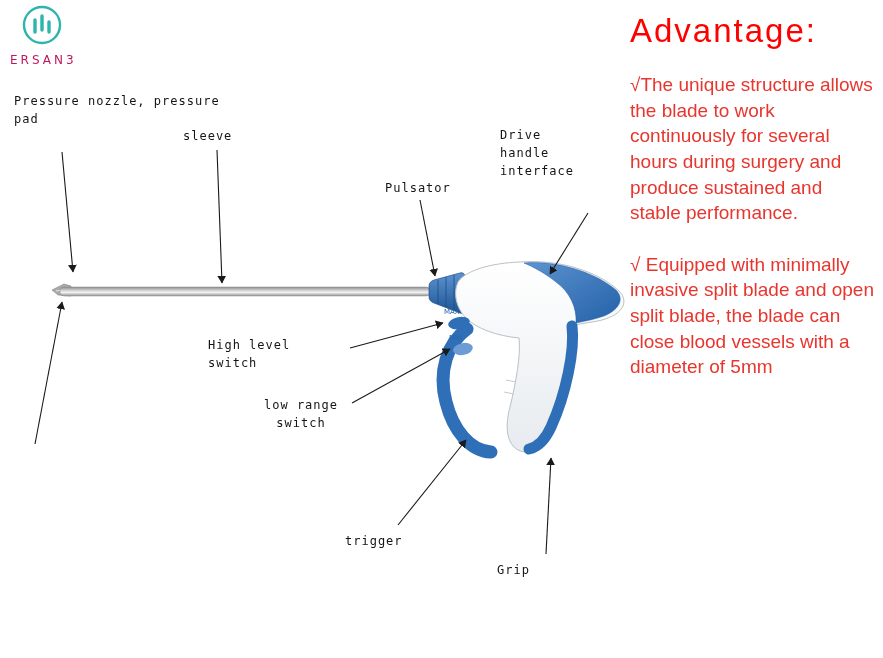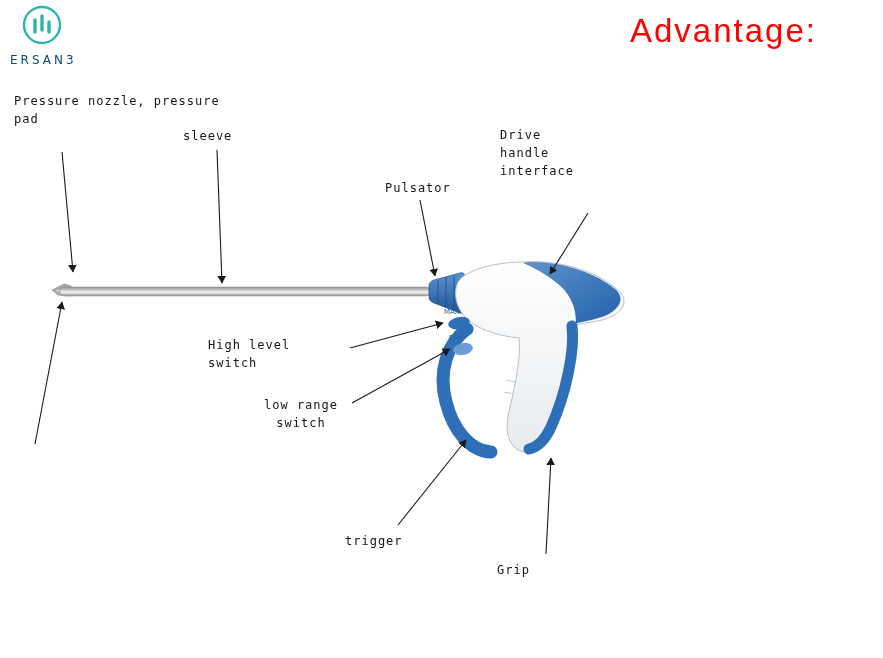--- a/index.html
+++ b/index.html
@@ -20,21 +20,21 @@
     color:#151515;
     white-space:pre-line;
   }
   
   .logo{position:absolute;left:10px;top:4px;width:64px;text-align:center;}
   .logo-text{
     margin-top:1px;
     font-family:"DejaVu Sans",sans-serif;
     font-size:12px;
     letter-spacing:3px;
-    color:#0c4a6e;
+    color:#be185d;
   }
   
   .advantage{position:absolute;left:630px;top:12px;width:248px;}
   .advantage h1{
     margin:0 0 22px 0;
     font-family:"Liberation Sans",sans-serif;
     font-weight:normal;
     font-size:33px;
     letter-spacing:2px;
     color:#fe0000;
@@ -136,15 +136,17 @@
 interface</div>
   <div class="label" style="left:208px; top:336px;">High level
 switch</div>
   <div class="label" style="left:264px; top:396px;text-align:center;">low range
 switch</div>
   <div class="label" style="left:345px; top:532px;">trigger</div>
   <div class="label" style="left:497px; top:561px;">Grip</div>
 
   <div class="advantage">
     <h1>Advantage:</h1>
+    <p>√The unique structure allows the blade to work continuously for several hours during surgery and produce sustained and stable performance.</p>
+    <p>√ Equipped with minimally invasive split blade and open split blade, the blade can close blood vessels with a diameter of 5mm</p>
   </div>
 
 </div>
 
 </body></html>

